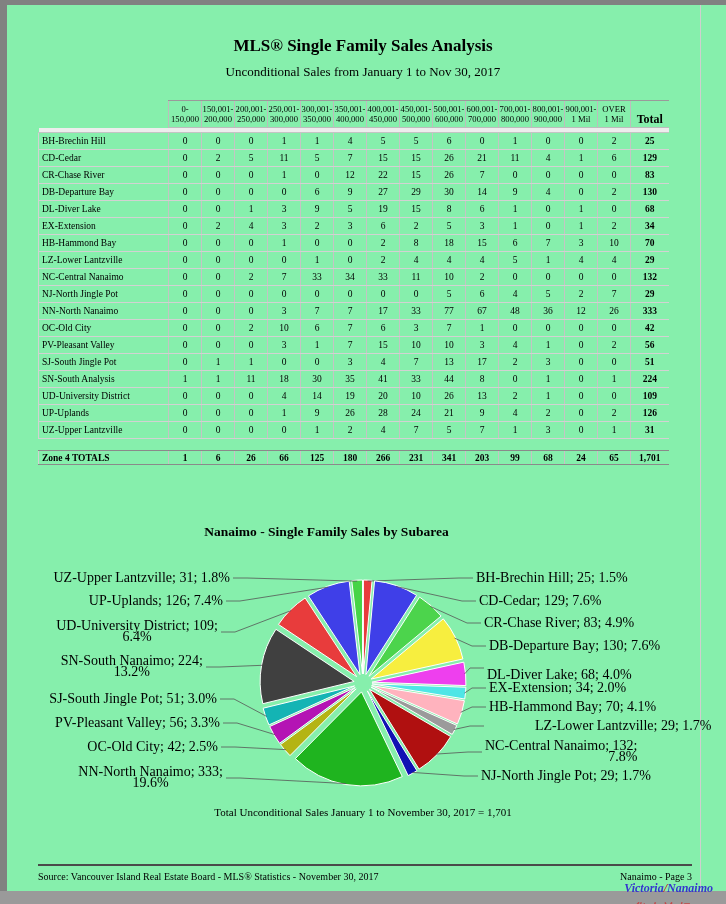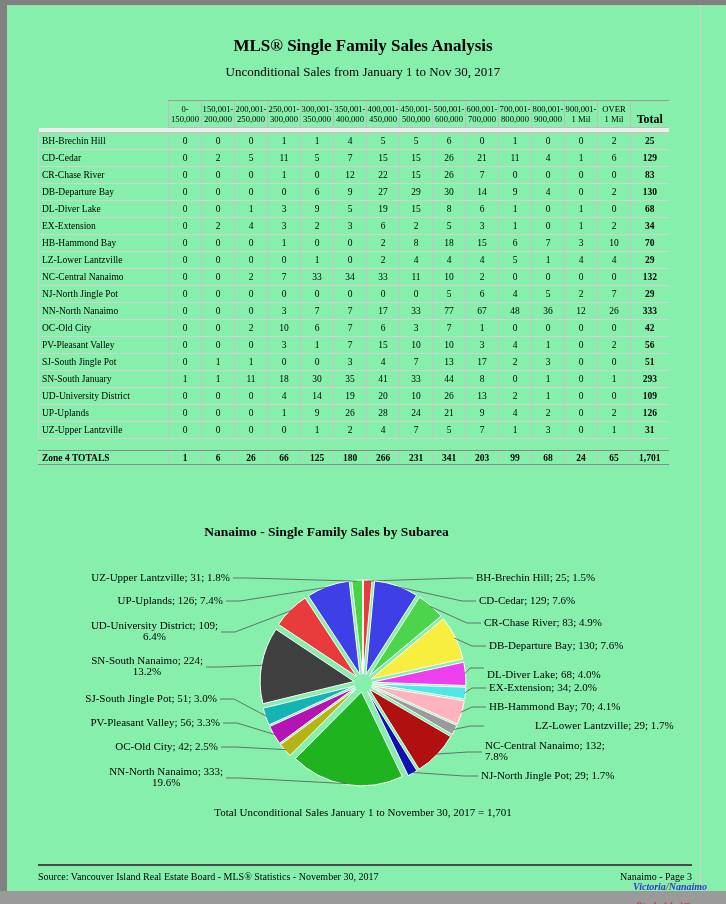--- a/index.html
+++ b/index.html
@@ -28,29 +28,29 @@
   table.sales td.total { font-weight:bold; border-left:1px solid #c4c4c4;margin-left:6px; }
   table.sales tr td:last-child { border-right:none; }
   table.sales td.hdr-spacer { height:5px; background:#ededed; border-left:none; border-bottom:1px solid #c4c4c4; }
   table.sales td.gap { height:12px; border:none; }
   table.sales tr.totals td { font-weight:bold; border-top:1.5px solid #8a8a8a;
                              border-bottom:1.5px solid #8a8a8a; height:14px; }
 
   .chart-title { position:absolute; left:0; top:524px; width:653px; text-align:center;
                  font-size:13.5px; font-weight:bold; }
   #chart-svg { position:absolute; left:0; top:0; width:726px; height:904px; pointer-events:none; }
-  .pie-label { position:absolute; font-size:11px; line-height:11px; white-space:nowrap; }
+  .pie-label { position:absolute; font-size:14px; line-height:11px; white-space:nowrap; }
   .chart-caption { position:absolute; left:0; top:806px; width:726px; text-align:center; font-size:11px; }
 
   .footer-rule { position:absolute; left:38px; top:864px; width:654px; height:2px; background:#4a4a4a; }
   .footer-source { position:absolute; left:38px; top:871px; font-size:10px; }
   .footer-page { position:absolute; right:34px; top:871px; font-size:10px; }
   .footer-watermark { position:absolute; right:34px; top:859px; font-size:12px; font-weight:bold;
                       color:#cc3333; opacity:.8; letter-spacing:3px; font-style:italic;margin-top:41px; }
-  .footer-brand { position:absolute; right:19px; top:881px; font-size:10px; font-weight:bold;
+  .footer-brand { position:absolute; right:13px; top:881px; font-size:12px; font-weight:bold;
                   font-style:italic; color:#3535ce; }
   .footer-brand .slash { color:#cc2222; }
 </style>
 </head>
 <body>
 
 <div class="screen">
   <div class="edge-left"></div>
   <div class="edge-top"></div>
   <div class="edge-bottom"></div>
@@ -388,36 +388,36 @@
           <td>7</td>
           <td>13</td>
           <td>17</td>
           <td>2</td>
           <td>3</td>
           <td>0</td>
           <td>0</td>
           <td class="total">51</td>
         </tr>
         <tr>
-          <td class="label">SN-South January</td>
+          <td class="label">SN-South Analysis</td>
           <td>1</td>
           <td>1</td>
           <td>11</td>
           <td>18</td>
           <td>30</td>
           <td>35</td>
           <td>41</td>
           <td>33</td>
           <td>44</td>
           <td>8</td>
           <td>0</td>
           <td>1</td>
           <td>0</td>
           <td>1</td>
-          <td class="total">293</td>
+          <td class="total">224</td>
         </tr>
         <tr>
           <td class="label">UD-University District</td>
           <td>0</td>
           <td>0</td>
           <td>0</td>
           <td>4</td>
           <td>14</td>
           <td>19</td>
           <td>20</td>
@@ -547,21 +547,21 @@
       </div>
       <div class="pie-label" style="top: 681.5px; text-align: center; left: 489px;">
         <div>EX-Extension; 34; 2.0%</div>
       </div>
       <div class="pie-label" style="top: 700.5px; text-align: center; left: 489px;">
         <div>HB-Hammond Bay; 70; 4.1%</div>
       </div>
       <div class="pie-label" style="top: 719.5px; left: 487px; padding-left: 48px;">
         <div>LZ-Lower Lantzville; 29; 1.7%</div>
       </div>
-      <div class="pie-label" style="top: 740px; text-align: left; left: 485px;">
+      <div class="pie-label" style="top: 740px; text-align: right; left: 485px;">
         <div>NC-Central Nanaimo; 132;</div>
         <div>7.8%</div>
       </div>
       <div class="pie-label" style="top: 769.5px; text-align: center; left: 481px;">
         <div>NJ-North Jingle Pot; 29; 1.7%</div>
       </div>
       <div class="pie-label" style="top: 766px; text-align: center; right: 503px;">
         <div>NN-North Nanaimo; 333;</div>
         <div>19.6%</div>
       </div>

